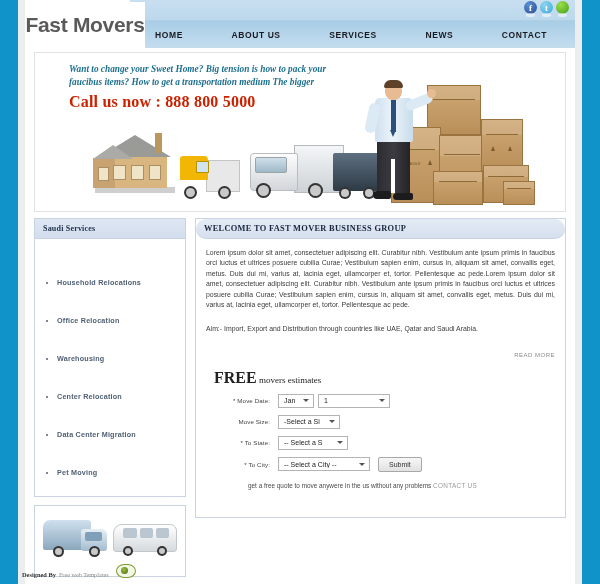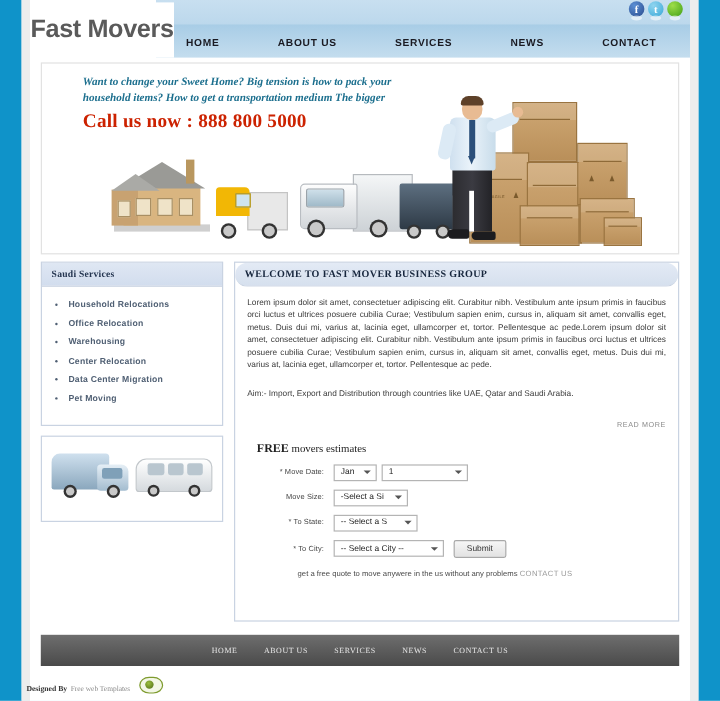--- a/index.html
+++ b/index.html
@@ -122,21 +122,21 @@
   .content{display:flex;gap:9px;margin:6px 9px 0 9px;align-items:flex-start;}
   .sidebar{width:152px;}
   .panel{border:1px solid #c9d3e2;background:#fff;}
   .panel-hd{
     background:linear-gradient(to bottom,#dfe7f3,#d2ddee);
     border-bottom:1px solid #c9d3e2;
     padding:5px 8px;font-size:8px;font-weight:bold;color:#23344f;
     font-family:"Liberation Serif",serif;letter-spacing:.2px;
   }
   .qs-list{margin:0;padding:10px 6px 12px 22px;list-style:disc;}
-  .qs-list li{font-size:7.2px;font-weight:bold;color:#4f5f73;margin-bottom:6.5px;letter-spacing:.2px;}
+  .qs-list li{font-size:7.2px;font-weight:bold;color:#4f5f73;margin-bottom:6.5px;letter-spacing:.2px;margin-top:29px;}
   .vans{margin-top:8px;border:1px solid #c9d3e2;background:#fff;height:70px;position:relative;overflow:hidden;}
   .van{position:absolute;}
   .vanA{left:8px;top:14px;width:64px;height:40px;}
   .vanA-b{position:absolute;left:0;top:0;width:48px;height:30px;background:linear-gradient(to bottom,#cfe0ee,#8aa7bd);border-radius:7px 3px 2px 2px;}
   .vanA-c{position:absolute;left:38px;top:9px;width:26px;height:22px;background:linear-gradient(to bottom,#e6eff6,#a3bccf);border-radius:3px 6px 3px 3px;}
   .vanA-w{position:absolute;left:42px;top:12px;width:17px;height:9px;background:#7fa0b8;border-radius:2px;}
   .vanB{left:78px;top:18px;width:64px;height:36px;}
   .vanB-b{position:absolute;left:0;top:0;width:62px;height:26px;background:linear-gradient(to bottom,#ffffff,#d5dade);border:1px solid #c2c7cb;border-radius:9px 7px 3px 3px;}
   .vanB-w{position:absolute;top:4px;height:10px;background:#b9c6cf;border-radius:2px;}
 
@@ -148,21 +148,21 @@
     font-family:"Liberation Serif",serif;letter-spacing:.3px;border-radius:10px;
   }
   .main-body{padding:9px 10px 8px 10px;}
   .lorem{margin:0;font-size:6.9px;line-height:10.4px;color:#3b3b3b;text-align:justify;}
   .aim{margin:14px 0 0 0;font-size:6.9px;line-height:10.4px;color:#3b3b3b;}
   .readmore{text-align:right;margin-top:8px;}
   .readmore a{font-size:6px;color:#8b8b8b;text-decoration:none;letter-spacing:.5px;}
 
   .formwrap{padding:0 10px 10px 18px;}
   .form-title{font-family:"Liberation Serif",serif;font-size:9px;color:#222;margin-bottom:7px;}
-  .form-title b{font-size:10px;margin-top:13px;}
+  .form-title b{font-size:16px;margin-top:13px;}
   .frow{display:flex;align-items:center;margin-bottom:7px;}
   .flabel{width:56px;font-size:6.2px;color:#444;text-align:right;padding-right:8px;letter-spacing:.1px;}
   .sel{
     border:1px solid #b4b4b4;background:#fff;height:14px;
     display:flex;align-items:center;justify-content:space-between;
     padding:0 4px 0 5px;font-size:7px;color:#222;box-sizing:border-box;
     font-family:"Liberation Sans",sans-serif;
   }
   .sel span{white-space:nowrap;overflow:hidden;}
   .caret{width:0;height:0;border-left:3px solid transparent;border-right:3px solid transparent;border-top:3.5px solid #555;margin-left:6px;flex:none;}
@@ -224,21 +224,21 @@
       <a href="#">ABOUT US</a>
       <a href="#">SERVICES</a>
       <a href="#">NEWS</a>
       <a href="#">CONTACT</a>
     </div>
   </div>
 
   <div class="banner">
     <div class="banner-txt">
       <p>Want to change your Sweet Home? Big tension is how to pack your</p>
-      <p>household items? How to get a transportation medium The bigger</p>
+      <p>faucibus items? How to get a transportation medium The bigger</p>
       <div class="callus">Call us now : 888 800 5000</div>
     </div>
 
     <div class="b-house">
       <div class="hbase"></div>
       <div class="hbody"></div>
       <div class="hbody2"></div>
       <div class="roof"></div>
       <div class="roof2"></div>
       <div class="chimney"></div>

